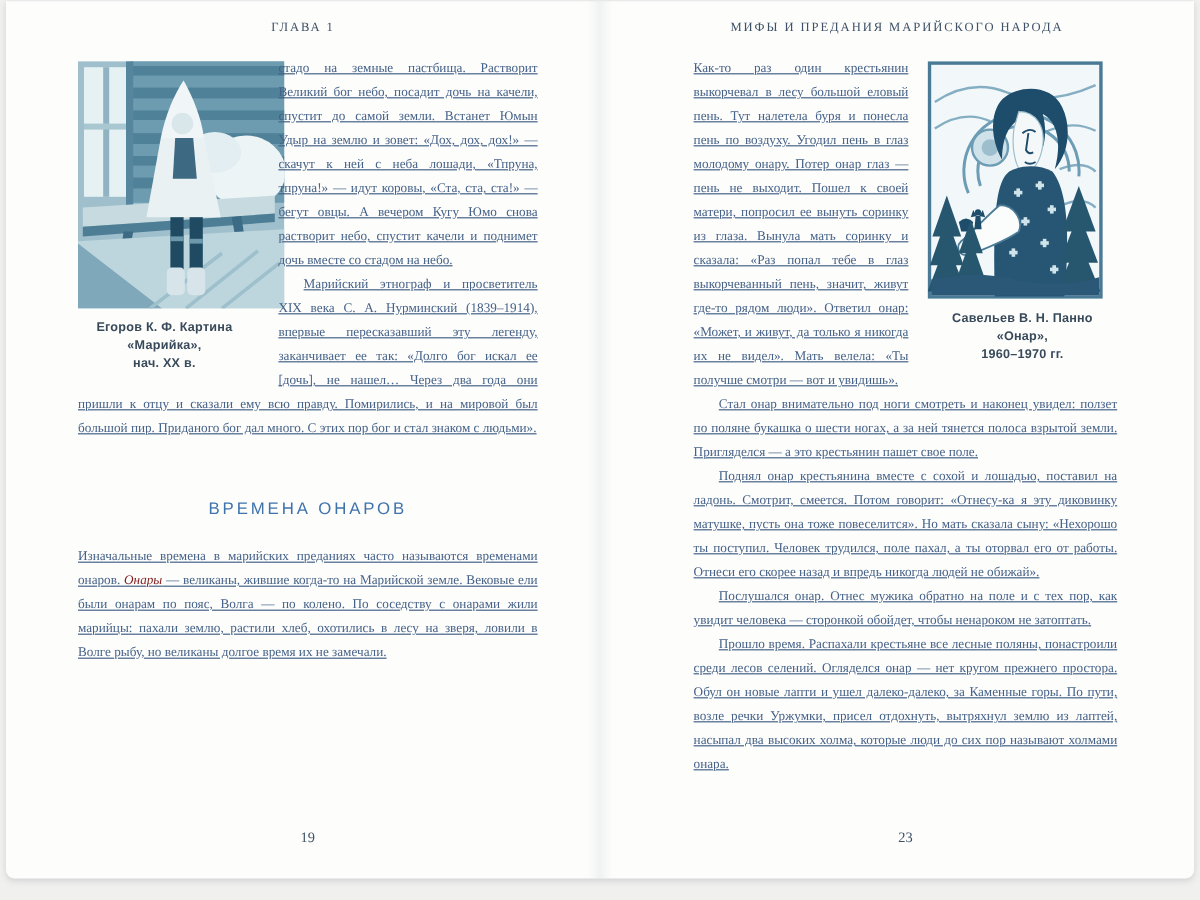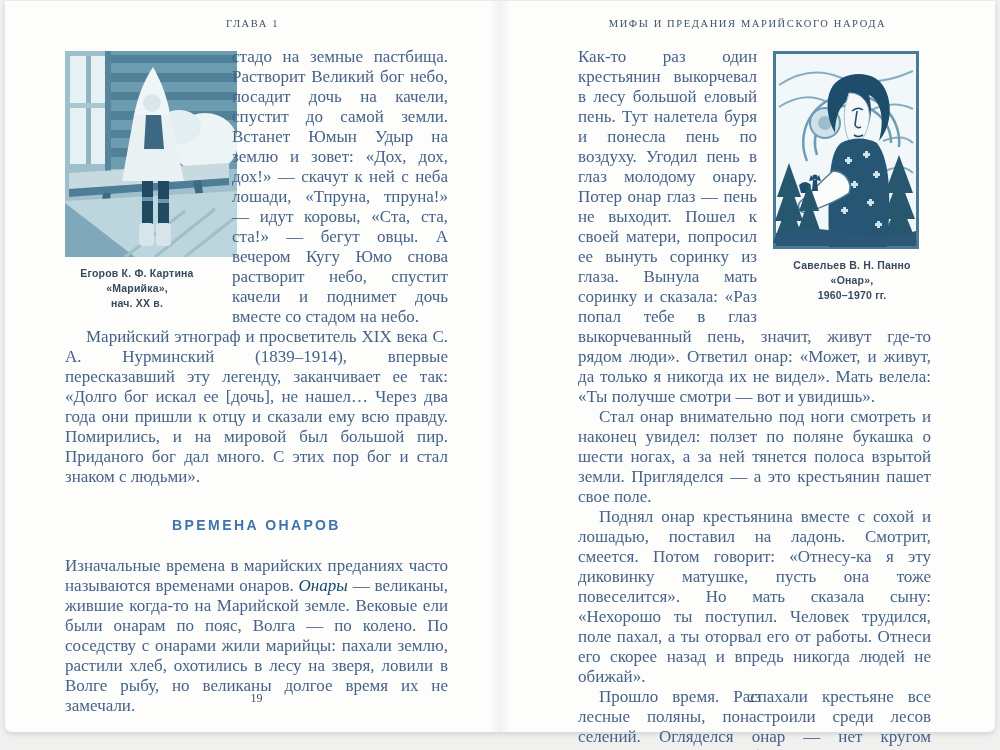--- a/index.html
+++ b/index.html
@@ -21,29 +21,29 @@
   .page-left{left:0;width:495px;}
   .page-right{left:495px;width:495px;}
   .running-head{
     position:absolute;top:17px;left:0;right:0;text-align:center;
     font-size:10.5px;letter-spacing:1.6px;color:#3e5166;font-weight:normal;
   }
   .content{position:absolute;top:46px;}
   .page-left .content{left:60px;width:383px;}
   .page-right .content{left:78px;width:353px;}
   p.body-text{
-    margin:0;font-size:17px;line-height:20px;color:#466288;
-    text-align:justify;hyphens:auto;-webkit-hyphens:auto;
+    margin:0;font-size:11px;line-height:20px;color:#466288;
+    text-align:justify;hyphens:auto;text-decoration:underline;-webkit-hyphens:auto;
   }
   p.indent{text-indent:21px;}
-  .term{font-style:italic;color:#0c4a6e;}
+  .term{font-style:italic;color:#7f1d1d;}
   .section-heading{
-    margin:30px 0 23px 0;text-align:center;
+    margin:48px 0 23px 0;text-align:center;
     font-family:"Liberation Sans","DejaVu Sans",sans-serif;
-    font-size:14px;font-weight:bold;letter-spacing:2.4px;color:#3f73ac;
+    font-size:14px;font-weight:normal;letter-spacing:2.4px;color:#3f73ac;
   }
   figure{margin:0;}
   .fig-left{float:left;width:144px;margin:4px 23px 14px 0;}
   .fig-right{float:right;width:158px;margin:4px 0 14px 16px;}
   .fig-img{display:block;margin:0 auto;}
   .fig-img svg{display:block;}
   figcaption{
     margin-top:9px;text-align:center;white-space:pre-line;
     font-family:"Liberation Sans","DejaVu Sans",sans-serif;
     font-size:10.5px;font-weight:bold;line-height:15px;
@@ -206,20 +206,21 @@
             <path d="M3 182 Q40 174 72 182 Q110 190 143 180 L143 195 L3 195 Z" fill="#2a5876"></path>
           </svg>
         </div>
         <figcaption>Савельев В. Н. Панно «Онар»,
 1960–1970 гг.</figcaption>
       </figure>
 
       <p class="body-text">Как-то раз один крестьянин выкорчевал в лесу большой еловый пень. Тут налетела буря и понесла пень по воздуху. Угодил пень в глаз молодому онару. Потер онар глаз — пень не выходит. Пошел к своей матери, попросил ее вынуть соринку из глаза. Вынула мать соринку и сказала: «Раз попал тебе в глаз выкорчеванный пень, значит, живут где-то рядом люди». Ответил онар: «Может, и живут, да только я никогда их не видел». Мать велела: «Ты получше смотри — вот и увидишь».</p>
       <p class="body-text indent">Стал онар внимательно под ноги смотреть и наконец увидел: ползет по поляне букашка о шести ногах, а за ней тянется полоса взрытой земли. Пригляделся — а это крестьянин пашет свое поле.</p>
       <p class="body-text indent">Поднял онар крестьянина вместе с сохой и лошадью, поставил на ладонь. Смотрит, смеется. Потом говорит: «Отнесу-ка я эту диковинку матушке, пусть она тоже повеселится». Но мать сказала сыну: «Нехорошо ты поступил. Человек трудился, поле пахал, а ты оторвал его от работы. Отнеси его скорее назад и впредь никогда людей не обижай».</p>
+      <p class="body-text indent">Послушался онар. Отнес мужика обратно на поле и с тех пор, как увидит человека — сторонкой обойдет, чтобы ненароком не затоптать.</p>
       <p class="body-text indent">Прошло время. Распахали крестьяне все лесные поляны, понастроили среди лесов селений. Огляделся онар — нет кругом прежнего простора. Обул он новые лапти и ушел далеко-далеко, за Каменные горы. По пути, возле речки Уржумки, присел отдохнуть, вытряхнул землю из лаптей, насыпал два высоких холма, которые люди до сих пор называют холмами онара.</p>
     </div>
 
     <div class="page-number">23</div>
   </div>
 
   <div class="gutter"></div>
 </div>
 
 </body></html>

